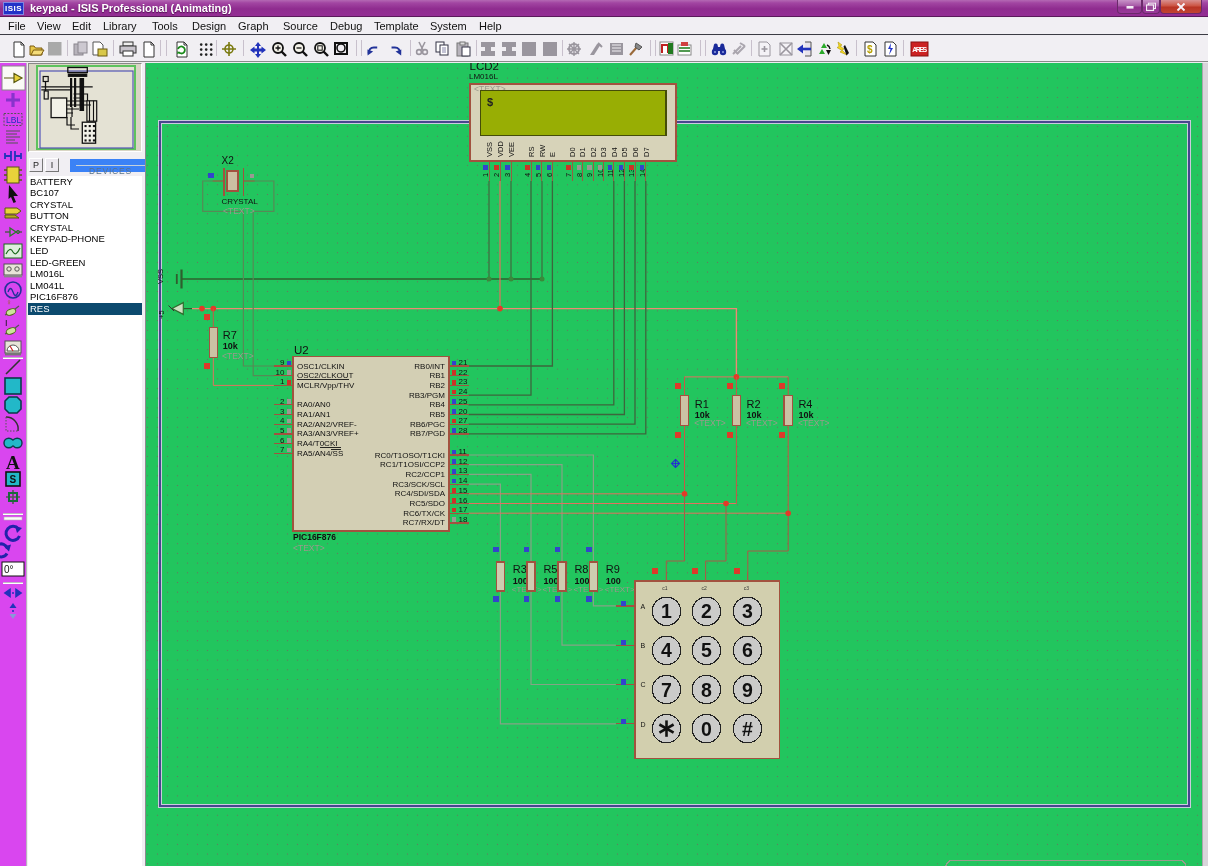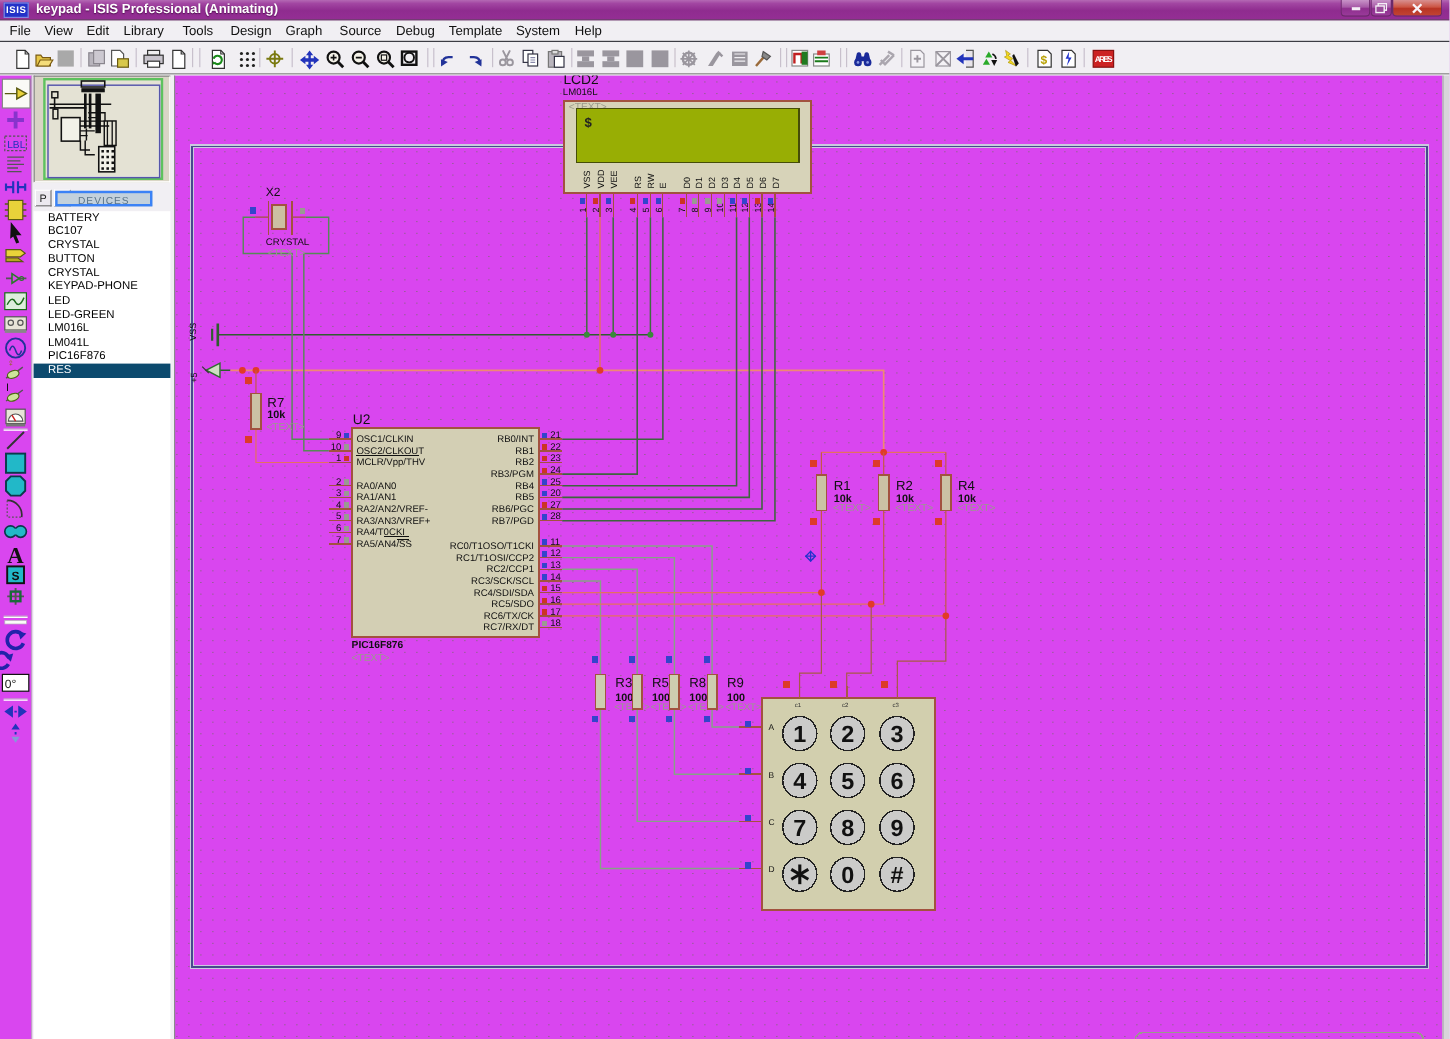--- a/index.html
+++ b/index.html
@@ -17,26 +17,26 @@
 #menu span{position:absolute;top:2px}
 
 #tbar{left:0;top:36px;width:1208px;height:26px;background:#f1eff3;border-bottom:1px solid #8a8a8a}
 
 #ltb{left:0;top:63px;width:27px;height:803px;background:#d946ef;border-right:1px solid #b9b2be}
 
 #lpanel{left:27px;top:63px;width:119px;height:803px;background:#f1eff3}
 #overview{position:absolute;left:1px;top:0px;width:114px;height:89px;background:#d9d5c5;border:1px solid;border-color:#888 #fff #fff #888}
 #pibar{position:absolute;left:1px;top:95px;width:114px;height:15px}
 .pib{position:absolute;top:0;width:14px;height:14px;background:#ece9ef;border:1px solid;border-color:#fff #777 #777 #fff;font-size:9px;text-align:center;line-height:12px;color:#222}
-#devhdr{position:absolute;left:18px;top:1px;width:81px;height:13px;background:#c3d1dc;border:2px solid #3b82f6;font-size:8.5px;color:#5a7488;text-align:center;line-height:12px;letter-spacing:0.8px}
+#devhdr{position:absolute;left:42px;top:1px;width:81px;height:13px;background:#c3d1dc;border:6px solid #3b82f6;font-size:8.5px;color:#5a7488;text-align:center;line-height:12px;letter-spacing:0.8px}
 #dlist{position:absolute;left:1px;top:112.5px;width:114px;height:693px;background:#fff;font-size:9.5px;color:#000}
-#dlist div{height:11.6px;line-height:11.7px;padding-left:12px;white-space:nowrap}
+#dlist div{height:11.6px;line-height:11.7px;padding-left:2px;white-space:nowrap}
 #dlist div.sel{background:#0c4a6e;color:#fff}
 
-#canvas{left:145px;top:63px;width:1057px;height:803px;background:#d946ef;border-left:1px solid #8a8a8e}
+#canvas{left:145px;top:63px;width:1057px;height:803px;background:#22c55e;border-left:1px solid #8a8a8e}
 #redge{left:1202px;top:63px;width:6px;height:803px;background:#d8d5da;border-left:1px solid #aaa4ae}
 </style></head><body>
 <div id="app">
 
 <div id="menu" class="abs">
 <span style="left:8px">File</span>
 <span style="left:37px">View</span>
 <span style="left:72px">Edit</span>
 <span style="left:103px">Library</span>
 <span style="left:152px">Tools</span>

